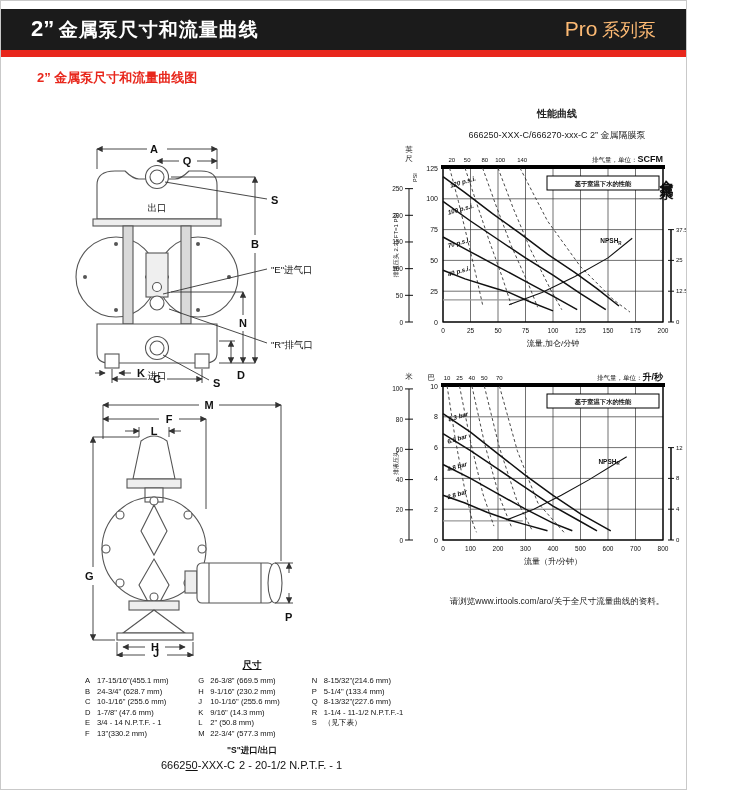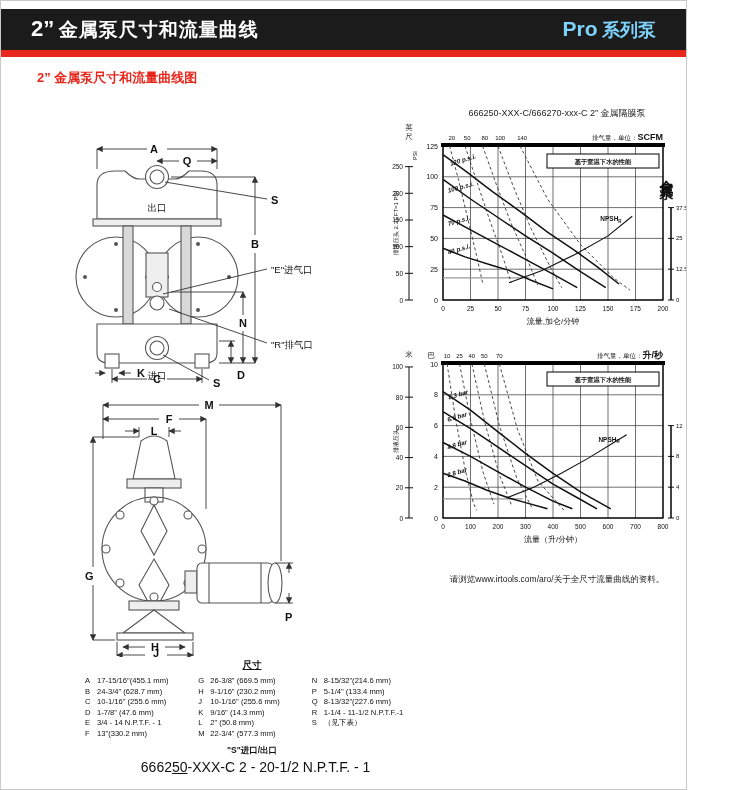--- a/index.html
+++ b/index.html
@@ -6,21 +6,21 @@
   body { background:#fff; font-family:"Liberation Sans", sans-serif; }
   .page { position:relative; width:687px; height:790px; background:#fff;
           border:1px solid #c9c9c9; overflow:hidden; }
 
   
   .topbar { position:absolute; top:8px; left:0; right:0; height:41px; background:#1b1b1b;
             display:flex; align-items:center; justify-content:space-between; padding:0 30px; }
   .topbar .t-left { color:#fff; font-weight:bold; }
   .topbar .t-left .big { font-size:22px; }
   .topbar .t-left .rest { font-size:19px; letter-spacing:1px; }
-  .topbar .t-right { color:#7dd3fc; font-weight:bold; }
+  .topbar .t-right { color:#fdba74; font-weight:normal; }
   .topbar .t-right .big { font-size:21px; }
   .topbar .t-right .rest { font-size:18px; }
   .redbar { position:absolute; top:49px; left:0; right:0; height:7px; background:#e8271c; }
 
   .subtitle { position:absolute; top:68px; left:36px; color:#e8271c; font-weight:bold; font-size:13px; }
 
   .side-tab { position:absolute; top:168px; right:10px; writing-mode:vertical-rl;
               text-orientation:upright; font-weight:bold; font-size:14px; color:#111; letter-spacing:3px; }
 
   
@@ -32,21 +32,21 @@
   
   .dims { position:absolute; left:84px; top:658px; width:334px; font-size:7.6px; color:#111; }
   .dims-title { text-align:center; font-weight:bold; font-size:9.5px; text-decoration:underline; margin-bottom:4px; }
   .dims-grid { display:flex; gap:6px; }
   .dims-col { flex:1; }
   .dim-row { display:flex; margin-bottom:1.5px; }
   .dim-k { width:12px; flex:none; }
   .dim-v { flex:1; white-space:nowrap; }
   .s-table { margin-top:6px; text-align:center; }
   .s-title { font-weight:bold; font-size:8.5px; margin-bottom:2px; }
-  .s-row { display:flex; justify-content:center; gap:4px; font-size:14px; margin-bottom:1px;align-items:center; }
+  .s-row { display:flex; justify-content:center; gap:4px; font-size:11px; margin-bottom:1px;align-items:center; }
   .s-model { width:110px; text-align:right; }
   .s-val { width:140px; text-align:left; }
   .u { text-decoration:underline; }
 
   svg text { font-family:"Liberation Sans", sans-serif; }
   .diag { position:absolute; }
 </style>
 </head>
 <body>
 
@@ -221,20 +221,21 @@
       <text x="110" y="34" text-anchor="middle">F</text>
       <text x="95" y="46" text-anchor="middle">L</text>
       <text x="26" y="191">G</text>
       <text x="226" y="232">P</text>
       <text x="96" y="262" text-anchor="middle">H</text>
       <text x="97" y="268" text-anchor="middle">J</text>
     </g>
   </svg>
 
   <div class="charts-col">
+    <div class="chart-title">性能曲线</div>
     <div class="chart-sub">666250-XXX-C/666270-xxx-C 2” 金属隔膜泵</div>
     <svg id="chart-0" width="330" height="214">
         <line x1="52" y1="26" x2="52" y2="180" stroke="#333" stroke-width="0.7"></line>
         <line x1="79.5" y1="26" x2="79.5" y2="180" stroke="#333" stroke-width="0.7"></line>
         <line x1="107" y1="26" x2="107" y2="180" stroke="#333" stroke-width="0.7"></line>
         <line x1="134.5" y1="26" x2="134.5" y2="180" stroke="#333" stroke-width="0.7"></line>
         <line x1="162" y1="26" x2="162" y2="180" stroke="#333" stroke-width="0.7"></line>
         <line x1="189.5" y1="26" x2="189.5" y2="180" stroke="#333" stroke-width="0.7"></line>
         <line x1="217" y1="26" x2="217" y2="180" stroke="#333" stroke-width="0.7"></line>
         <line x1="244.5" y1="26" x2="244.5" y2="180" stroke="#333" stroke-width="0.7"></line>

